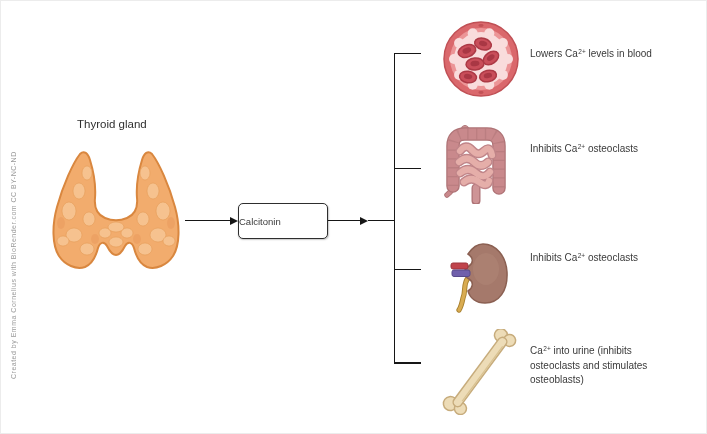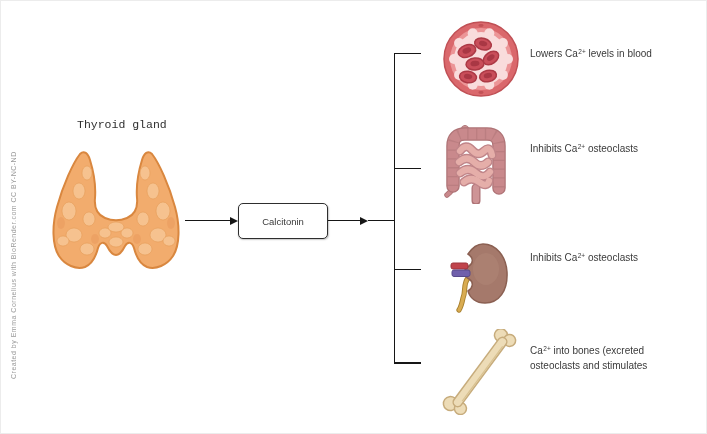--- a/index.html
+++ b/index.html
@@ -2,33 +2,33 @@
 <html><head>
 <meta charset="utf-8">
 <style>
   html,body{margin:0;padding:0;background:#fff;}
   .canvas{
     position:relative;width:707px;height:434px;background:#ffffff;
     border:1px solid #ececec;box-sizing:border-box;overflow:hidden;
     font-family:"Liberation Sans",sans-serif;color:#3a3a3a;
   }
   
-  .title{position:absolute;left:76px;top:117px;font-size:11.5px;color:#2f2f2f;font-family:Liberation Mono, monospace;}
+  .title{position:absolute;left:76px;top:117px;font-size:11.5px;color:#2f2f2f;}
   .credit{
     position:absolute;left:9px;top:378px;transform:rotate(-90deg);transform-origin:0 0;
     font-size:7px;letter-spacing:.5px;color:#9a9a9a;white-space:nowrap;
   }
   .effect-text{position:absolute;left:529px;font-size:10px;line-height:14px;color:#3a3a3a;}
   .effect-text sup{font-size:6.5px;position:relative;top:-3.5px;vertical-align:baseline;margin-left:.5px;}
   .effect-text .tline{white-space:nowrap;}
   
   .hormone-box{
     position:absolute;left:237px;top:202px;width:90px;height:36px;box-sizing:border-box;
     border:1.4px solid #2e2e2e;border-radius:5px;background:#fff;
-    display:flex;align-items:center;justify-content:center;
+    display:flex;align-items:center;justify-content:flex-start;
     font-size:9.5px;color:#3a3a3a;box-shadow:.5px 1px 1.5px rgba(0,0,0,.22);
   }
   
   .hline,.vline{position:absolute;background:#161616;}
   .hline{height:1.4px;}
   .vline{width:1.4px;}
   .arrowhead{
     position:absolute;width:0;height:0;
     border-left:8px solid #161616;border-top:4px solid transparent;border-bottom:4px solid transparent;
   }
@@ -191,17 +191,18 @@
   <div class="effect-text" style="top:46px">
       <div class="tline"><span>Lowers Ca</span><sup>2+</sup><span> levels in blood</span></div>
     </div>
   <div class="effect-text" style="top:141px">
       <div class="tline"><span>Inhibits Ca</span><sup>2+</sup><span> osteoclasts</span></div>
     </div>
   <div class="effect-text" style="top:250px">
       <div class="tline"><span>Inhibits Ca</span><sup>2+</sup><span> osteoclasts</span></div>
     </div>
   <div class="effect-text" style="top:343px">
-      <div class="tline"><span>Ca</span><sup>2+</sup><span> into bones (excreted</span></div>
+      <div class="tline"><span>Ca</span><sup>2+</sup><span> into urine (inhibits</span></div>
       <div class="tline"><span>osteoclasts and stimulates</span></div>
+      <div class="tline"><span>osteoblasts)</span></div>
     </div>
 
 </div>
 
 </body></html>

